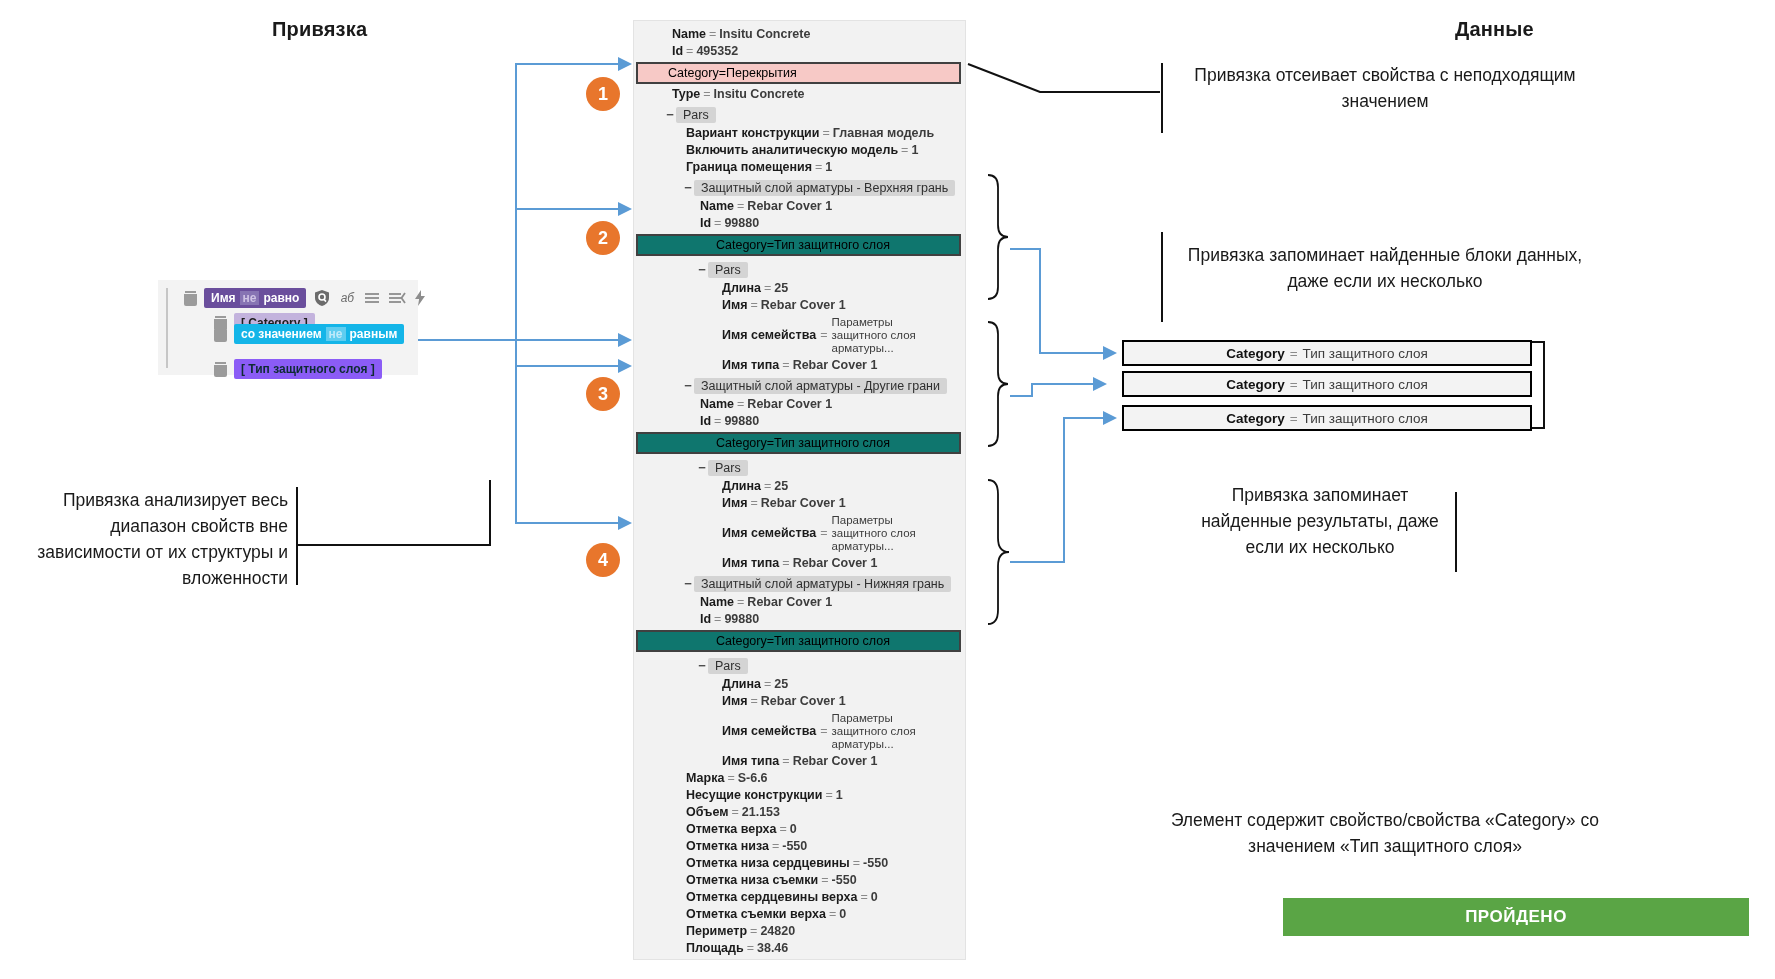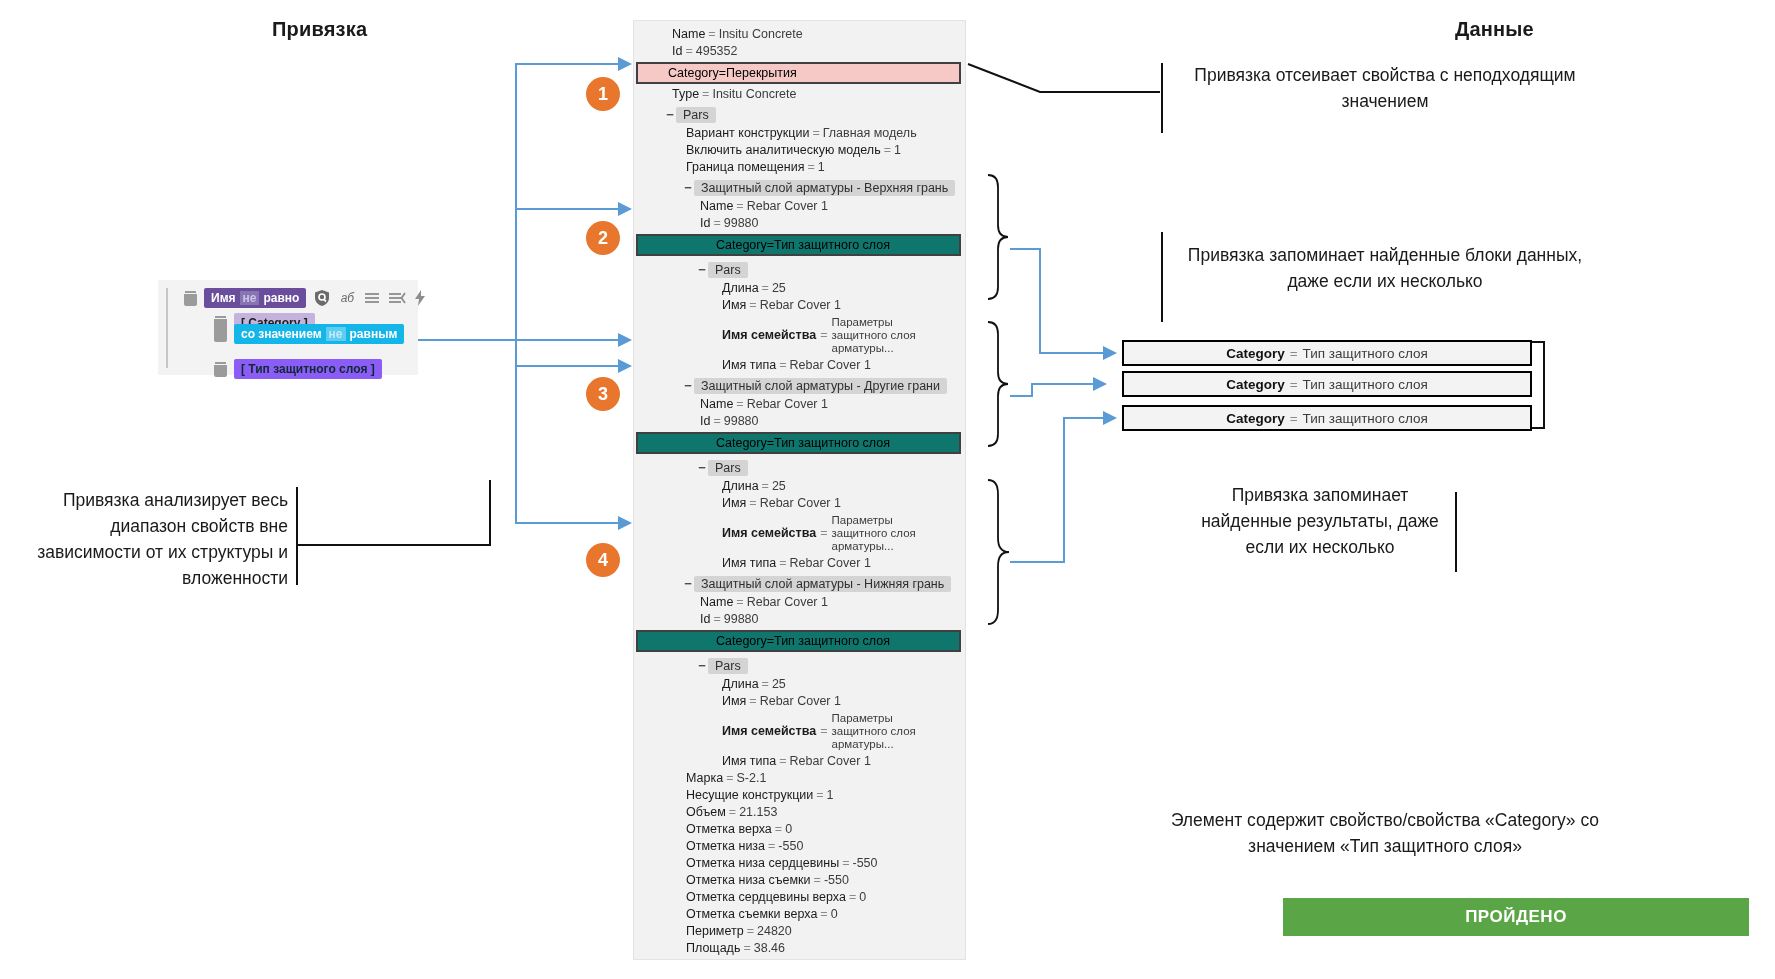--- a/index.html
+++ b/index.html
@@ -47,23 +47,23 @@
     overflow: hidden;
   }
   .row {
     position: relative;
     font-size: 12.5px;
     line-height: 15px;
     color: #2b2b2b;
     padding: 1px 2px 1px 0;
     white-space: nowrap;
   }
-  .row .k { font-weight: normal; color: #1b1b1b; }
+  .row .k { font-weight: bold; color: #1b1b1b; }
   .row .eq { color: #8a8a8a; padding: 0 3px; font-weight: normal; }
-  .row .v { color: #3c3c3c; font-weight: normal; }
+  .row .v { color: #3c3c3c; font-weight: bold; }
   .indent1 { padding-left: 38px; }
   .indent2 { padding-left: 52px; }
   .indent3 { padding-left: 66px; }
   .indent4 { padding-left: 88px; }
 
   
   .grp { position: relative; white-space: nowrap; padding: 2px 0; }
   .grp .minus {
     display: inline-block; width: 12px; text-align: center;
     color: #4d4d4d; font-size: 13px; font-weight: bold;
@@ -329,21 +329,21 @@
       <div class="row indent4"><span class="k">Имя типа</span><span class="eq">=</span><span class="v">Rebar Cover 1</span></div>
       <div class="grp g2"><span class="minus">−</span><span class="chip">Защитный слой арматуры - Нижняя грань</span></div>
       <div class="row indent3"><span class="k">Name</span><span class="eq">=</span><span class="v">Rebar Cover 1</span></div>
       <div class="row indent3"><span class="k">Id</span><span class="eq">=</span><span class="v">99880</span></div>
       <div class="hl grey"><span class="pad3"><span class="k">Category</span><span class="eq">=</span><span class="v">Тип защитного слоя</span></span></div>
       <div class="grp g3"><span class="minus">−</span><span class="chip">Pars</span></div>
       <div class="row indent4"><span class="k">Длина</span><span class="eq">=</span><span class="v">25</span></div>
       <div class="row indent4"><span class="k">Имя</span><span class="eq">=</span><span class="v">Rebar Cover 1</span></div>
       <div class="row2" style="padding-left: 88px;"><span class="k">Имя семейства</span><span class="eq">=</span><span class="v2">Параметры защитного слоя арматуры...</span></div>
       <div class="row indent4"><span class="k">Имя типа</span><span class="eq">=</span><span class="v">Rebar Cover 1</span></div>
-      <div class="row indent2"><span class="k">Марка</span><span class="eq">=</span><span class="v">S-2.1</span></div>
+      <div class="row indent2"><span class="k">Марка</span><span class="eq">=</span><span class="v">S-6.6</span></div>
       <div class="row indent2"><span class="k">Несущие конструкции</span><span class="eq">=</span><span class="v">1</span></div>
       <div class="row indent2"><span class="k">Объем</span><span class="eq">=</span><span class="v">21.153</span></div>
       <div class="row indent2"><span class="k">Отметка верха</span><span class="eq">=</span><span class="v">0</span></div>
       <div class="row indent2"><span class="k">Отметка низа</span><span class="eq">=</span><span class="v">-550</span></div>
       <div class="row indent2"><span class="k">Отметка низа сердцевины</span><span class="eq">=</span><span class="v">-550</span></div>
       <div class="row indent2"><span class="k">Отметка низа съемки</span><span class="eq">=</span><span class="v">-550</span></div>
       <div class="row indent2"><span class="k">Отметка сердцевины верха</span><span class="eq">=</span><span class="v">0</span></div>
       <div class="row indent2"><span class="k">Отметка съемки верха</span><span class="eq">=</span><span class="v">0</span></div>
       <div class="row indent2"><span class="k">Периметр</span><span class="eq">=</span><span class="v">24820</span></div>
       <div class="row indent2"><span class="k">Площадь</span><span class="eq">=</span><span class="v">38.46</span></div>

